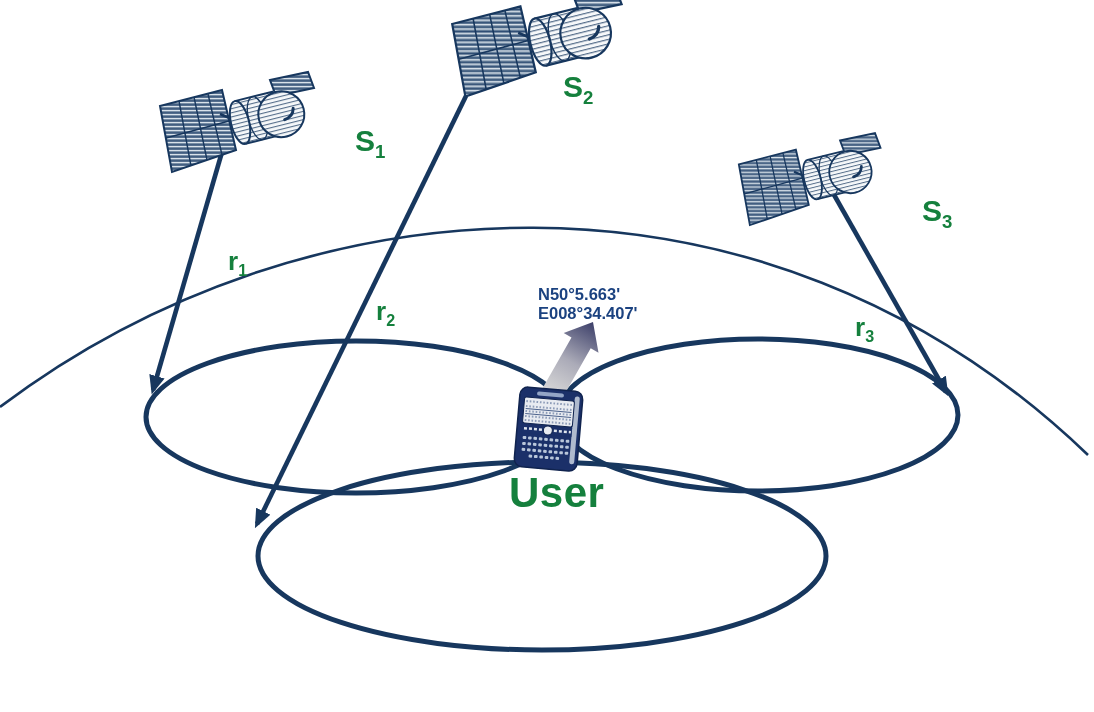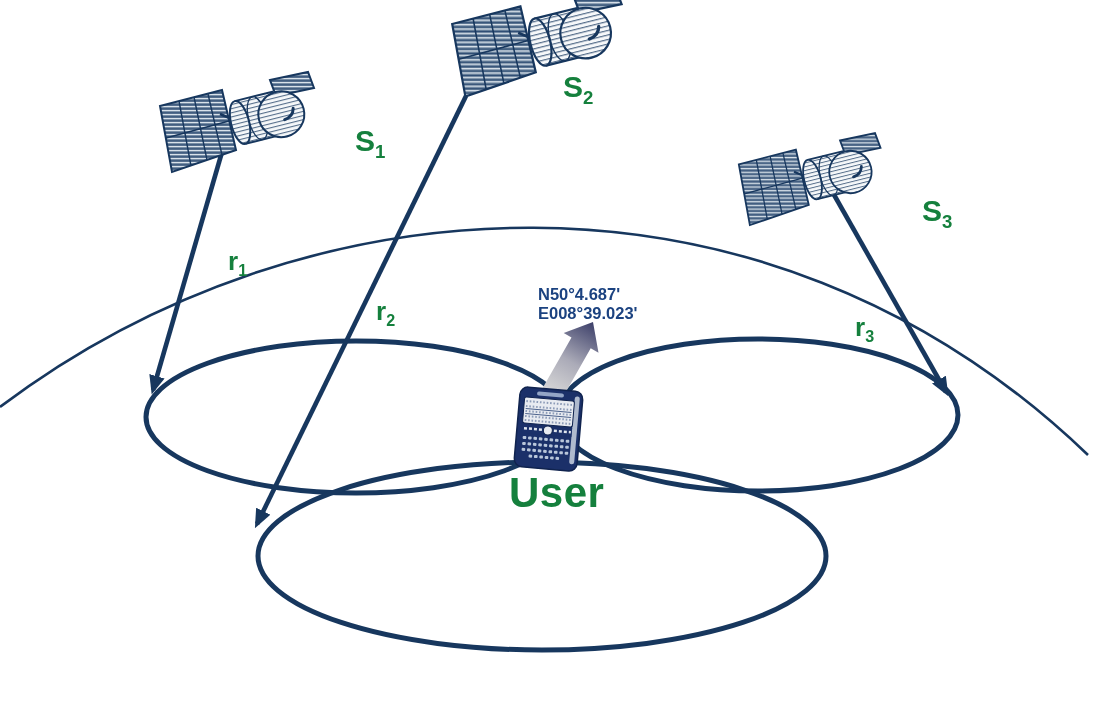--- a/index.html
+++ b/index.html
@@ -158,19 +158,19 @@
 
   <div class="lbl sat-lbl" style="left:307px;top:126px;margin-left:48px;"><span>S</span><sub>1</sub></div>
   <div class="lbl sat-lbl" style="left:563px;top:72px;"><span>S</span><sub>2</sub></div>
   <div class="lbl sat-lbl" style="left:922px;top:196px;"><span>S</span><sub>3</sub></div>
 
   <div class="lbl rng-lbl" style="left:196px;top:248px;margin-left:32px;"><span>r</span><sub>1</sub></div>
   <div class="lbl rng-lbl" style="left:376px;top:258px;margin-top:40px;"><span>r</span><sub>2</sub></div>
   <div class="lbl rng-lbl" style="left:855px;top:314px;"><span>r</span><sub>3</sub></div>
 
   <div class="lbl coords-lbl" style="left:538px;top:285px;">
-    <div>N50°4.687'</div>
-    <div>E008°39.023'</div>
+    <div>N50°5.663'</div>
+    <div>E008°34.407'</div>
   </div>
 
   <div class="lbl user-lbl" style="left:509px;top:472px;">User</div>
 
 </div>
 
 </body></html>

